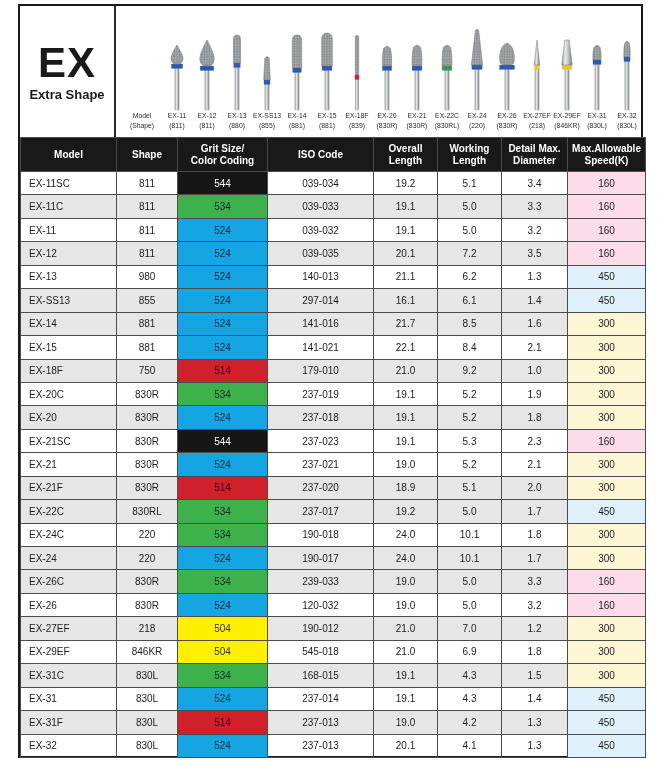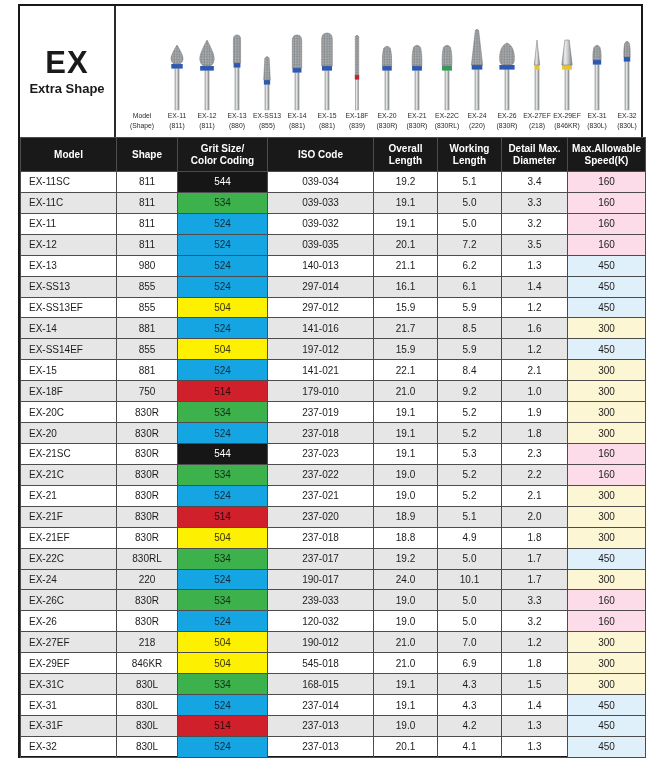--- a/index.html
+++ b/index.html
@@ -12,21 +12,21 @@
   .frame{
     position:absolute;left:18px;top:4px;width:625px;height:754px;
     border:2px solid #181818;box-sizing:border-box;background:#fff;
   }
   
   .topstrip{height:131px;display:flex;box-sizing:border-box;}
   .ex-box{
     width:96px;flex:0 0 96px;border-right:2px solid #2a2a2a;box-sizing:border-box;
     display:flex;flex-direction:column;align-items:center;justify-content:center;
   }
-  .ex-code{font-size:31px;font-weight:bold;letter-spacing:1px;color:#1a1a1a;line-height:1;}
+  .ex-code{font-size:42px;font-weight:bold;letter-spacing:1px;color:#1a1a1a;line-height:1;}
   .ex-name{font-size:13px;font-weight:bold;color:#1a1a1a;margin-top:3px;}
   .burs{flex:1;display:flex;align-items:flex-end;padding:0 3px 0 6px;}
   .strip-label{
     flex:0 0 40px;font-size:6.8px;line-height:1.55;text-align:center;
     color:#2a2a2a;padding-bottom:5px;white-space:pre-line;
   }
   .bur{
     flex:1;display:flex;flex-direction:column;align-items:center;
     justify-content:flex-end;padding-bottom:5px;min-width:0;
   }
@@ -513,49 +513,29 @@
         <tr class="alt">
           <td class="c-model">EX-SS13</td>
           <td class="c-shape">855</td>
           <td class="c-grit" style="background: rgb(22, 165, 227); color: rgb(17, 43, 58);">524</td>
           <td class="c-iso">297-014</td>
           <td class="c-overall">16.1</td>
           <td class="c-working">6.1</td>
           <td class="c-diameter">1.4</td>
           <td class="c-speed" style="background: rgb(223, 240, 250);">450</td>
         </tr>
-        <tr>
-          <td class="c-model">EX-SS13EF</td>
-          <td class="c-shape">855</td>
-          <td class="c-grit" style="background: rgb(253, 240, 0); color: rgb(58, 54, 5);">504</td>
-          <td class="c-iso">297-012</td>
-          <td class="c-overall">15.9</td>
-          <td class="c-working">5.9</td>
-          <td class="c-diameter">1.2</td>
-          <td class="c-speed" style="background: rgb(223, 240, 250);">450</td>
-        </tr>
         <tr class="alt">
           <td class="c-model">EX-14</td>
           <td class="c-shape">881</td>
           <td class="c-grit" style="background: rgb(22, 165, 227); color: rgb(17, 43, 58);">524</td>
           <td class="c-iso">141-016</td>
           <td class="c-overall">21.7</td>
           <td class="c-working">8.5</td>
           <td class="c-diameter">1.6</td>
           <td class="c-speed" style="background: rgb(253, 246, 212);">300</td>
-        </tr>
-        <tr class="alt">
-          <td class="c-model">EX-SS14EF</td>
-          <td class="c-shape">855</td>
-          <td class="c-grit" style="background: rgb(253, 240, 0); color: rgb(58, 54, 5);">504</td>
-          <td class="c-iso">197-012</td>
-          <td class="c-overall">15.9</td>
-          <td class="c-working">5.9</td>
-          <td class="c-diameter">1.2</td>
-          <td class="c-speed" style="background: rgb(223, 240, 250);">450</td>
         </tr>
         <tr>
           <td class="c-model">EX-15</td>
           <td class="c-shape">881</td>
           <td class="c-grit" style="background: rgb(22, 165, 227); color: rgb(17, 43, 58);">524</td>
           <td class="c-iso">141-021</td>
           <td class="c-overall">22.1</td>
           <td class="c-working">8.4</td>
           <td class="c-diameter">2.1</td>
           <td class="c-speed" style="background: rgb(253, 246, 212);">300</td>
@@ -593,70 +573,60 @@
         <tr>
           <td class="c-model">EX-21SC</td>
           <td class="c-shape">830R</td>
           <td class="c-grit" style="background: rgb(22, 22, 22); color: rgb(255, 255, 255);">544</td>
           <td class="c-iso">237-023</td>
           <td class="c-overall">19.1</td>
           <td class="c-working">5.3</td>
           <td class="c-diameter">2.3</td>
           <td class="c-speed" style="background: rgb(251, 220, 232);">160</td>
         </tr>
-        <tr class="alt">
-          <td class="c-model">EX-21C</td>
-          <td class="c-shape">830R</td>
-          <td class="c-grit" style="background: rgb(60, 177, 76); color: rgb(20, 45, 23);">534</td>
-          <td class="c-iso">237-022</td>
-          <td class="c-overall">19.0</td>
-          <td class="c-working">5.2</td>
-          <td class="c-diameter">2.2</td>
-          <td class="c-speed" style="background: rgb(251, 220, 232);">160</td>
-        </tr>
         <tr>
           <td class="c-model">EX-21</td>
           <td class="c-shape">830R</td>
           <td class="c-grit" style="background: rgb(22, 165, 227); color: rgb(17, 43, 58);">524</td>
           <td class="c-iso">237-021</td>
           <td class="c-overall">19.0</td>
           <td class="c-working">5.2</td>
           <td class="c-diameter">2.1</td>
           <td class="c-speed" style="background: rgb(253, 246, 212);">300</td>
         </tr>
         <tr class="alt">
           <td class="c-model">EX-21F</td>
           <td class="c-shape">830R</td>
           <td class="c-grit" style="background: rgb(208, 32, 44); color: rgb(45, 9, 12);">514</td>
           <td class="c-iso">237-020</td>
           <td class="c-overall">18.9</td>
           <td class="c-working">5.1</td>
           <td class="c-diameter">2.0</td>
-          <td class="c-speed" style="background: rgb(253, 246, 212);">300</td>
-        </tr>
-        <tr>
-          <td class="c-model">EX-21EF</td>
-          <td class="c-shape">830R</td>
-          <td class="c-grit" style="background: rgb(253, 240, 0); color: rgb(58, 54, 5);">504</td>
-          <td class="c-iso">237-018</td>
-          <td class="c-overall">18.8</td>
-          <td class="c-working">4.9</td>
-          <td class="c-diameter">1.8</td>
           <td class="c-speed" style="background: rgb(253, 246, 212);">300</td>
         </tr>
         <tr class="alt">
           <td class="c-model">EX-22C</td>
           <td class="c-shape">830RL</td>
           <td class="c-grit" style="background: rgb(60, 177, 76); color: rgb(20, 45, 23);">534</td>
           <td class="c-iso">237-017</td>
           <td class="c-overall">19.2</td>
           <td class="c-working">5.0</td>
           <td class="c-diameter">1.7</td>
           <td class="c-speed" style="background: rgb(223, 240, 250);">450</td>
         </tr>
+        <tr>
+          <td class="c-model">EX-24C</td>
+          <td class="c-shape">220</td>
+          <td class="c-grit" style="background: rgb(60, 177, 76); color: rgb(20, 45, 23);">534</td>
+          <td class="c-iso">190-018</td>
+          <td class="c-overall">24.0</td>
+          <td class="c-working">10.1</td>
+          <td class="c-diameter">1.8</td>
+          <td class="c-speed" style="background: rgb(253, 246, 212);">300</td>
+        </tr>
         <tr class="alt">
           <td class="c-model">EX-24</td>
           <td class="c-shape">220</td>
           <td class="c-grit" style="background: rgb(22, 165, 227); color: rgb(17, 43, 58);">524</td>
           <td class="c-iso">190-017</td>
           <td class="c-overall">24.0</td>
           <td class="c-working">10.1</td>
           <td class="c-diameter">1.7</td>
           <td class="c-speed" style="background: rgb(253, 246, 212);">300</td>
         </tr>

